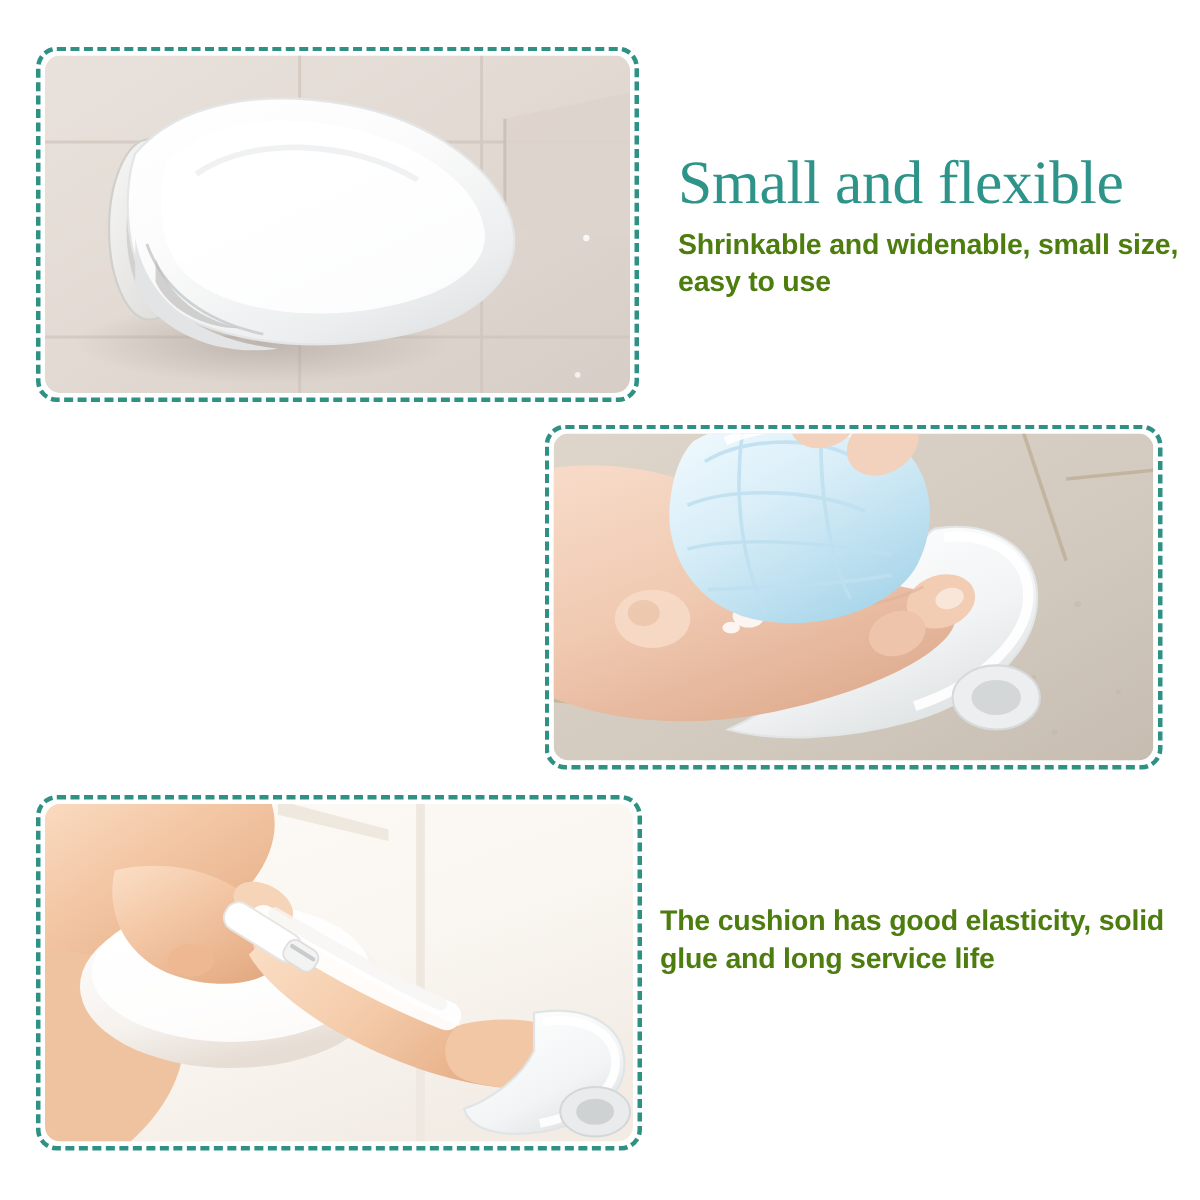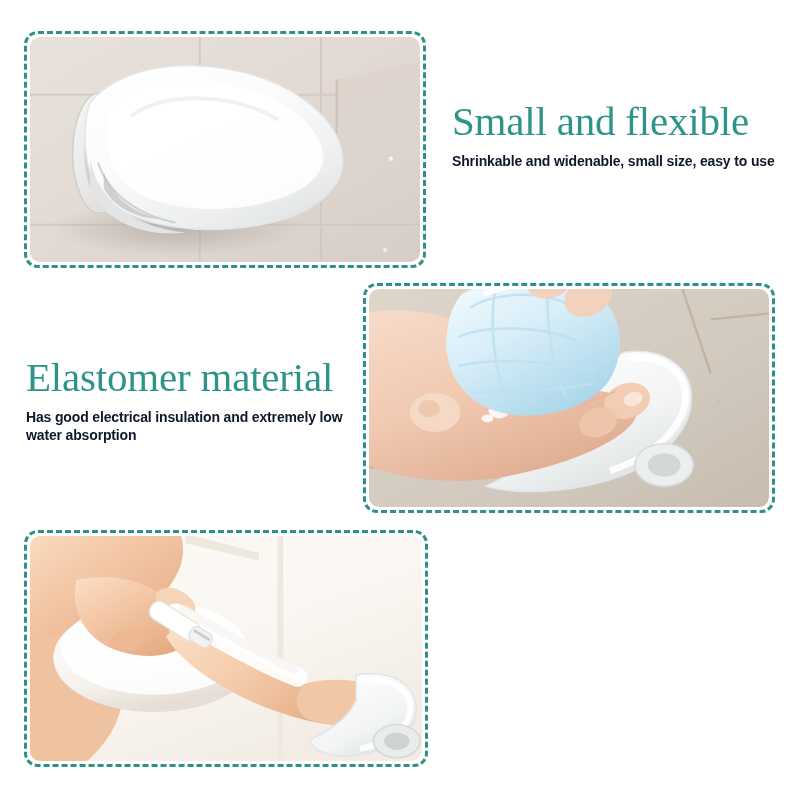--- a/index.html
+++ b/index.html
@@ -52,22 +52,22 @@
     color: #2e9489;
     font-size: 41px;
     line-height: 1.05;
     font-weight: 400;
     letter-spacing: -0.2px;
     margin: 0 0 9px 0;
     white-space: nowrap;
   }
   .subline {
     font-family: "Liberation Sans", sans-serif;
-    color: #0f172a;
-    font-size: 14px;
+    color: #4d7c0f;
+    font-size: 19px;
     line-height: 1.30;
     font-weight: 700;
     margin: 0;
     letter-spacing: -0.15px;
   }
 
   #text-1 { left: 452px; top: 100px; width: 336px; }
   #text-2 { left: 26px;  top: 356px; width: 340px; }
   #text-3 { left: 440px; top: 603px; width: 350px; }
 </style>
@@ -244,24 +244,20 @@
         </g>
 
         <g fill="#f3d2bd">
           <ellipse cx="226" cy="10" rx="26" ry="20" transform="rotate(-30 226 10)"></ellipse>
           <ellipse cx="186" cy="-6" rx="24" ry="18" transform="rotate(-20 186 -6)"></ellipse>
         </g>
       </svg>
     </div>
   </div>
 
-  <div class="text-block" id="text-2">
-    <h2 class="headline">Elastomer material</h2>
-    <p class="subline">Has good electrical insulation and extremely low water absorption</p>
-  </div>
 
   <div class="photo-frame" id="frame-3">
     <div class="photo-inner">
       <svg class="photo-svg" viewBox="0 0 404 237" preserveAspectRatio="xMidYMid slice">
         <defs>
           <linearGradient id="g3bg" x1="0" y1="0" x2="0.6" y2="1">
             <stop offset="0%" stop-color="#fdfbf8"></stop>
             <stop offset="55%" stop-color="#faf6f1"></stop>
             <stop offset="100%" stop-color="#f2ece5"></stop>
           </linearGradient>
@@ -349,15 +345,16 @@
           <path d="M342 152 C 374 148, 392 162, 392 180 C 392 200, 370 216, 340 222" stroke="#ffffff" stroke-width="6" fill="none" opacity="0.9"></path>
 
           <ellipse cx="378" cy="214" rx="24" ry="17" fill="#e9ebec" stroke="#d3d7d8" stroke-width="1.4"></ellipse>
           <ellipse cx="378" cy="214" rx="13" ry="9" fill="#c6cacb" opacity="0.75"></ellipse>
         </g>
       </svg>
     </div>
   </div>
 
   <div class="text-block" id="text-3">
+    <p class="subline">The cushion has good elasticity, solid glue and long service life</p>
   </div>
 
 </div>
 
 </body></html>

